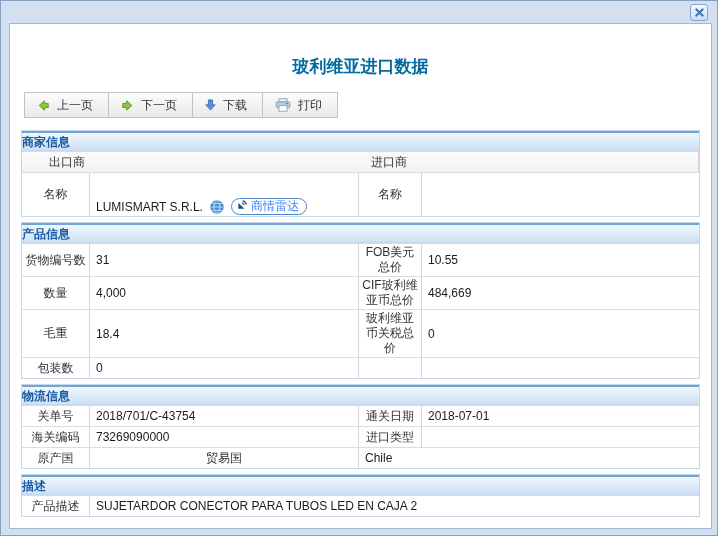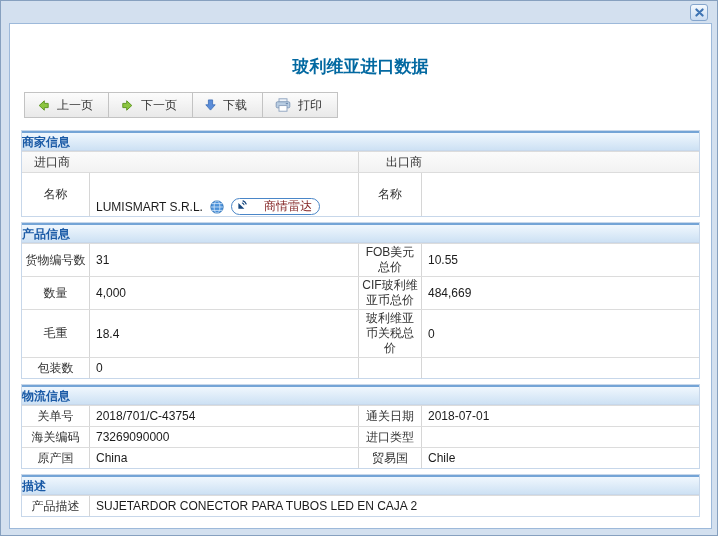--- a/index.html
+++ b/index.html
@@ -106,26 +106,26 @@
     line-height: 1.25;
   }
   .cell.value { color: #1b1b1b; }
   .row.tall .cell { min-height: 31px; }
   .row.half .cell { border-right: none; }
   .row.half .cell.h1 { padding-left: 12px; border-right: 1px solid #d6d6d6; }
   .row.half .cell.h2 { padding-left: 27px; }
   .name-flex { display: flex; align-items: center; gap: 7px; margin-top: 24px; }
   
   .radar-badge {
-    display: inline-flex; align-items: center; gap: 16px;
+    display: inline-flex; align-items: center; gap: 3px;
     height: 17px;
     padding: 0 7px 0 4px;
     border: 1px solid #4a86c8;
     border-radius: 9px;
-    color: #7f1d1d;
+    color: #3b82f6;
     cursor: pointer;
     background: #fff;
     white-space: nowrap;
   }
   .globe { display: inline-flex; cursor: pointer; }
 </style>
 </head>
 <body>
 
 <div class="frame">
@@ -178,22 +178,22 @@
         </span>
         <span>打印</span>
       </button>
     </div>
 
     <div class="tables">
 
       <div class="section">
         <div class="sec-header">商家信息</div>
         <div class="row half">
+          <div class="cell h2">出口商</div>
           <div class="cell h1">进口商</div>
-          <div class="cell h2">出口商</div>
         </div>
         <div class="row">
           <div class="cell label">名称</div>
           <div class="cell value">
             <span class="name-flex">
               <span>LUMISMART S.R.L.</span>
               <span class="globe">
                 <svg width="14" height="14" viewBox="0 0 14 14">
                   <circle cx="7" cy="7" r="6.2" fill="#4a90d9" stroke="#2a6cb0" stroke-width="0.8"></circle>
                   <ellipse cx="7" cy="7" rx="2.9" ry="6.2" fill="none" stroke="#d6e9fa" stroke-width="0.8"></ellipse>
@@ -254,21 +254,20 @@
           <div class="cell value">2018-07-01</div>
         </div>
         <div class="row">
           <div class="cell label">海关编码</div>
           <div class="cell value">73269090000</div>
           <div class="cell label">进口类型</div>
           <div class="cell value"></div>
         </div>
         <div class="row">
           <div class="cell label">原产国</div>
-          <div class="cell value">China</div>
           <div class="cell label">贸易国</div>
           <div class="cell value">Chile</div>
         </div>
       </div>
 
       <div class="section">
         <div class="sec-header">描述</div>
         <div class="row" style="grid-template-columns: 68px 1fr;">
           <div class="cell label">产品描述</div>
           <div class="cell value">SUJETARDOR CONECTOR PARA TUBOS LED EN CAJA 2</div>

